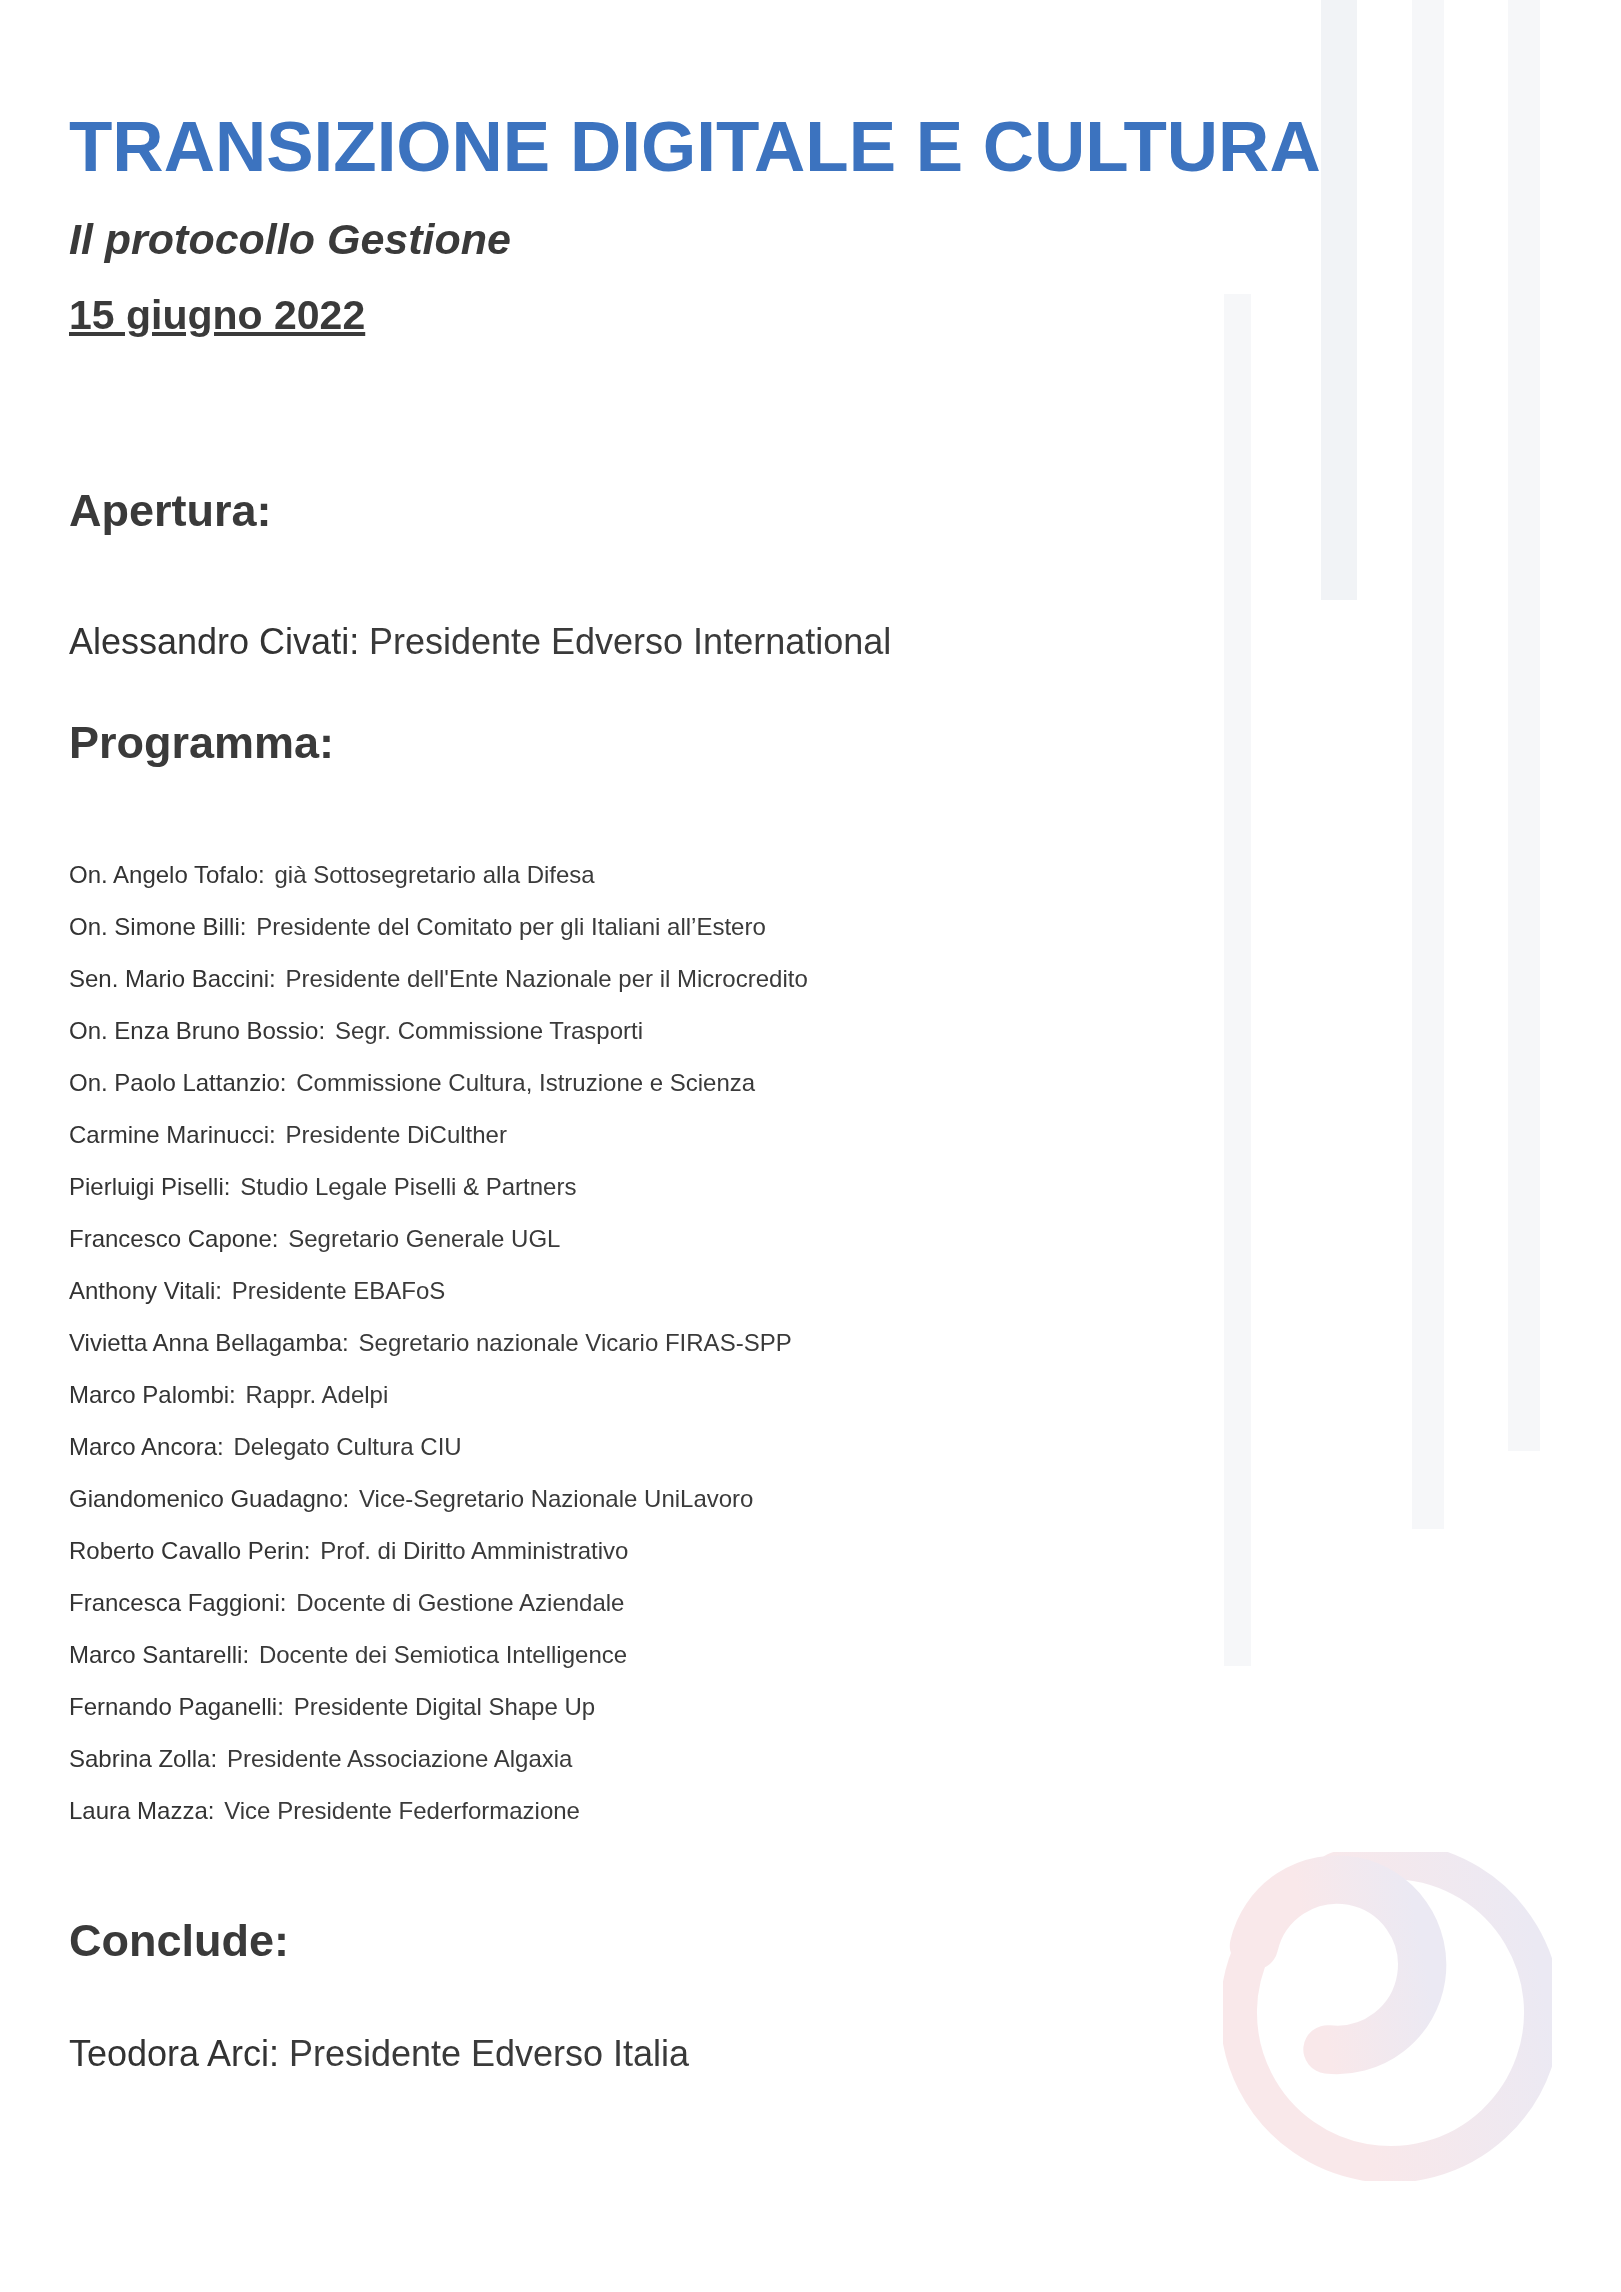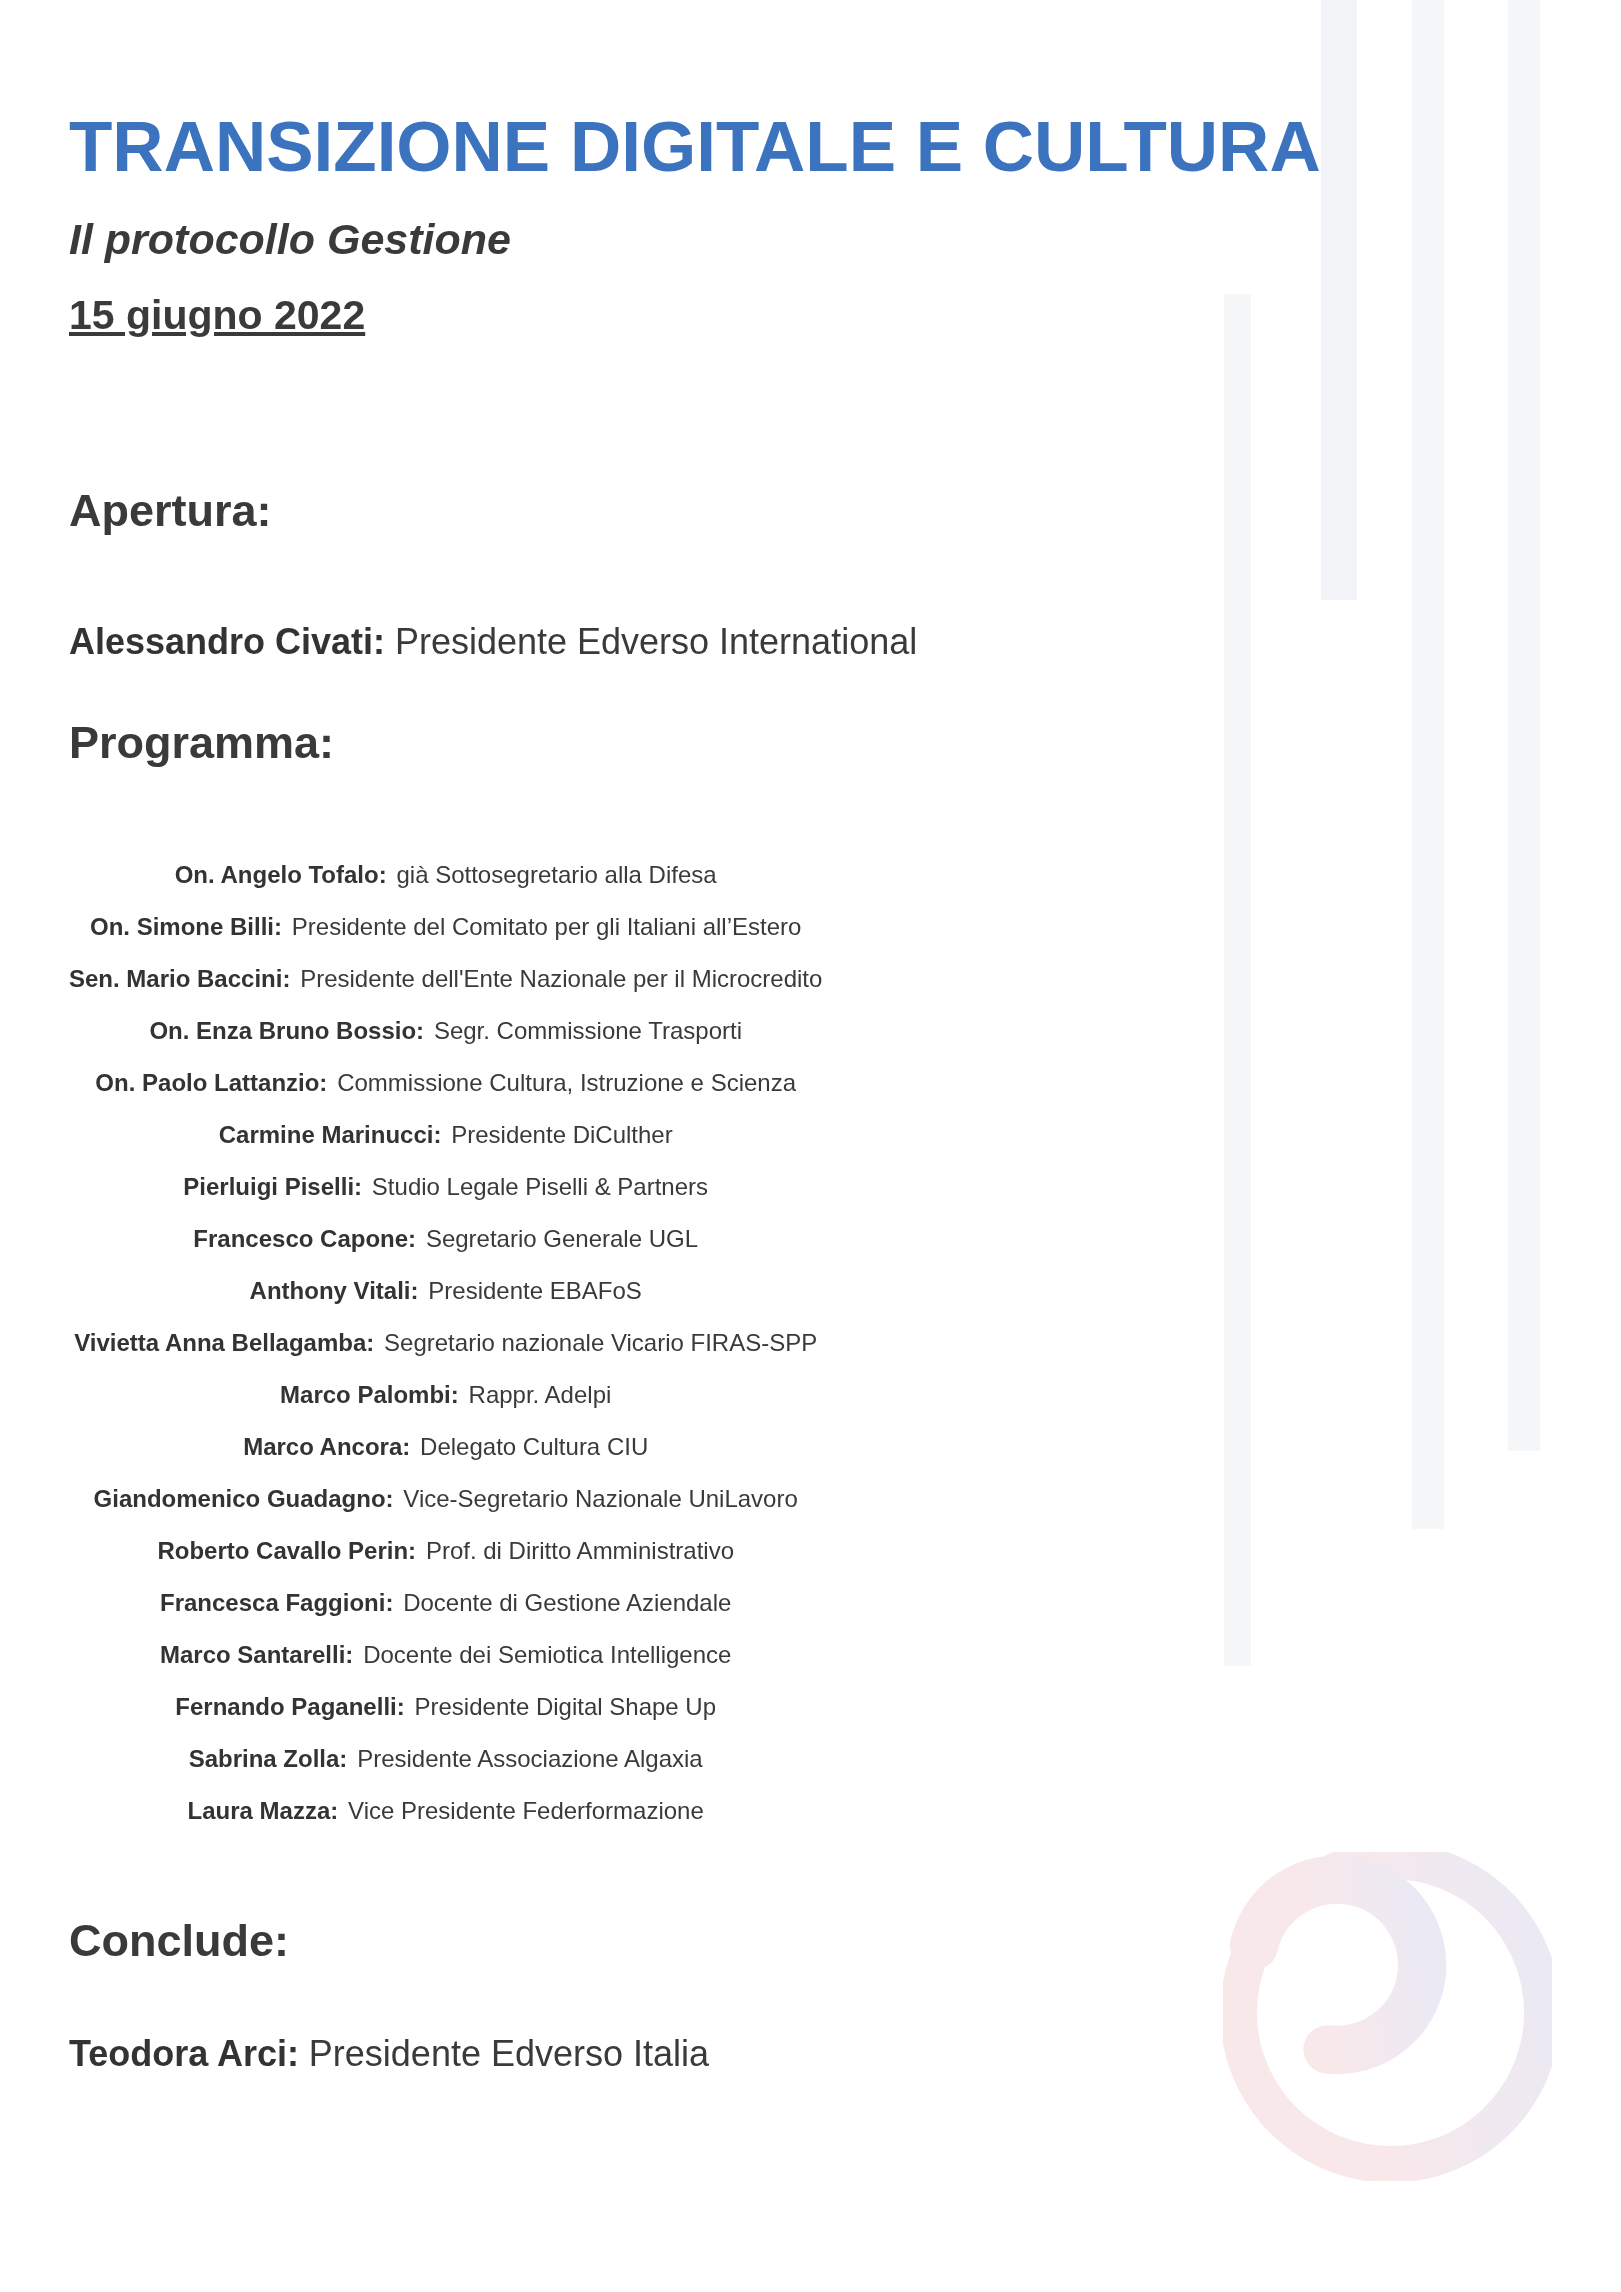--- a/index.html
+++ b/index.html
@@ -3,21 +3,20 @@
 <meta charset="utf-8">
 <style>
   html,body{margin:0;padding:0;background:#ffffff;}
   .page{
     position:relative;
     width:1566px;height:2293px;
     background:#ffffff;
     overflow:hidden;
     font-family:"Liberation Sans",sans-serif;
     color:var(--text-dark,#3a3a3a);
-    text-align:center;
   }
   
   .stripe{position:absolute;background:var(--stripe-gray,#f6f7f9);}
   .stripe.darker{background:var(--stripe-gray-dark,#f1f3f6);}
   .s1{left:1224px;top:294px;width:27.4px;height:1372px;}
   .s2{left:1321px;top:0;width:36px;height:600px;}
   .s3{left:1412px;top:0;width:32px;height:1529px;}
   .s4{left:1508px;top:0;width:32px;height:1451px;}
   .s5{left:1605px;top:0;width:16.7px;height:1666px;}
 
@@ -51,21 +50,21 @@
   .l-apertura{top:622px;}
   .l-conclude{top:2034px;}
 
   .program-list{
     position:absolute;left:69px;top:849px;margin:0;padding:0;
     list-style:none;
   }
   .program-list li{
     font-size:24px;line-height:52px;white-space:nowrap;margin:0;padding:0;
   }
-  .speaker-name{font-weight:700;margin-right:9.8px;color:#333333;}
+  .speaker-name{font-weight:400;margin-right:9.8px;color:#333333;}
   .speaker-role{font-weight:400;color:var(--text-dark,#3a3a3a);}
 
   .logo{
     position:absolute;left:1223px;top:1852px;width:329px;height:329px;
   }
   .logo svg{display:block;width:100%;height:100%;}
   .logo .stop-pink{stop-color:var(--logo-pink,#f9e8ea);}
   .logo .stop-lav{stop-color:var(--logo-lavender,#ebe9f3);}
 </style>
 </head>

